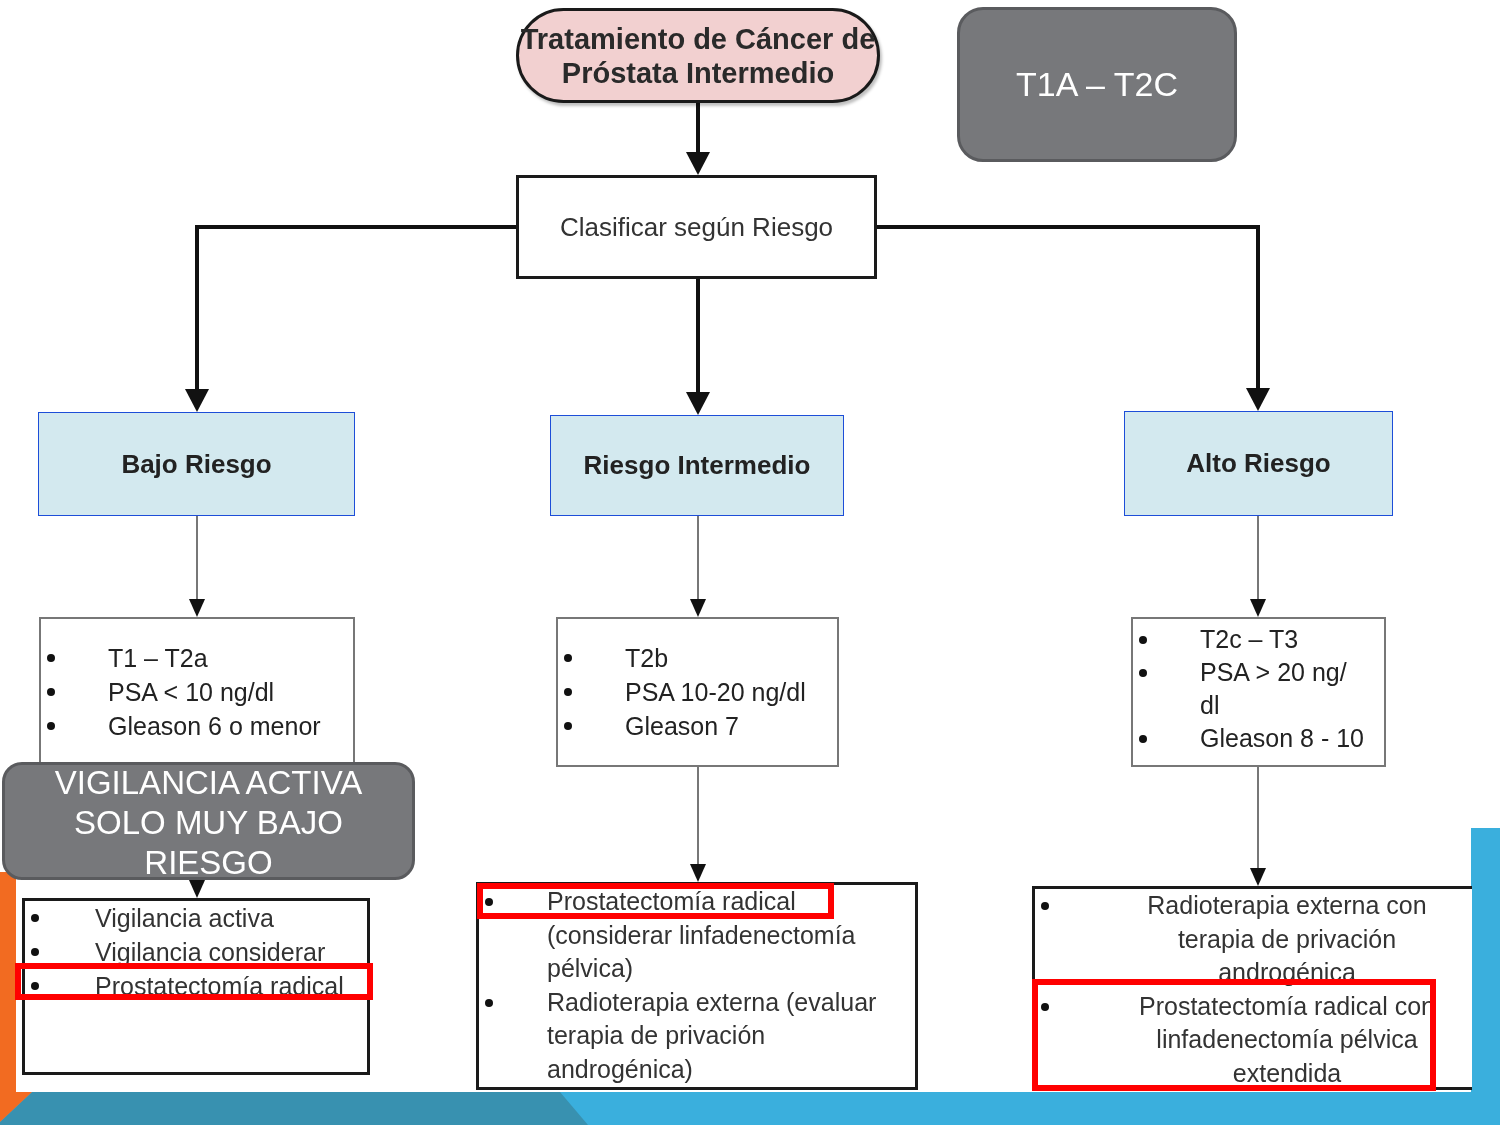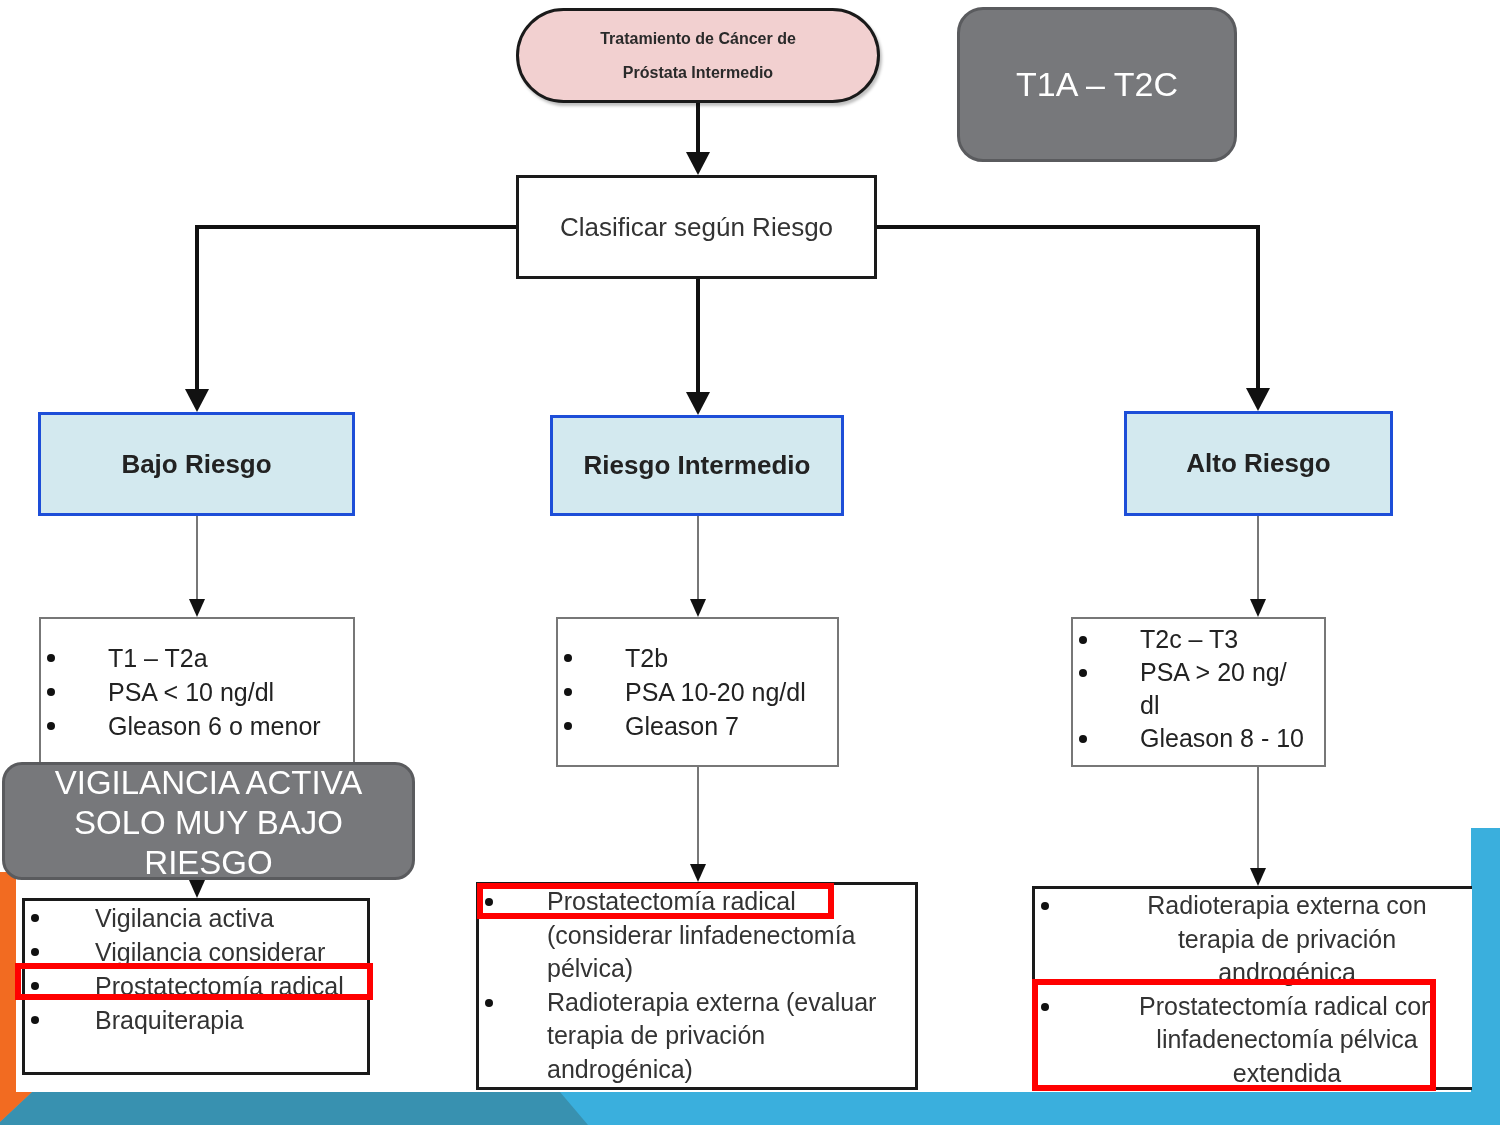--- a/index.html
+++ b/index.html
@@ -4,31 +4,31 @@
 <style>
   html, body { margin:0; padding:0; }
   body { width:1500px; height:1125px; position:relative; overflow:hidden; background:#ffffff; font-family:"Liberation Sans", sans-serif; }
   .abs { position:absolute; box-sizing:border-box; }
   
   #orange-bar { left:0; top:872px; width:16px; height:253px; background:#f26b21; }
   #bottom-band { left:0; top:1092px; width:1500px; height:33px; }
   #right-bar { left:1471px; top:828px; width:29px; height:297px; background:#3aafdd; }
   
   .box { display:flex; align-items:center; justify-content:center; text-align:center; color:#222; }
-  #title-box { left:516px; top:8px; width:364px; height:95px; background:#f2d0d0; border:3px solid #1a1a1a; border-radius:50px; font-weight:bold; font-size:16px; line-height:34px; color:#2a2a2a; box-shadow:2px 3px 3px rgba(0,0,0,0.25); }
+  #title-box { left:516px; top:8px; width:364px; height:95px; background:#f2d0d0; border:3px solid #1a1a1a; border-radius:50px; font-weight:bold; font-size:29px; line-height:34px; color:#2a2a2a; box-shadow:2px 3px 3px rgba(0,0,0,0.25); }
   #stage-badge { left:957px; top:7px; width:280px; height:155px; background:#77787b; border:3px solid #5a5b5e; border-radius:26px; color:#ffffff; font-size:34px; }
   #classify-box { left:516px; top:175px; width:361px; height:104px; border:3px solid #1a1a1a; background:#fff; font-size:26px; color:#333; }
-  .risk { background:#d3e9ef; border:3px solid #1d4ed8; font-weight:bold; font-size:26px; color:#222; }
+  .risk { background:#d3e9ef; border:1px solid #1d4ed8; font-weight:bold; font-size:26px; color:#222; }
   #risk-low { left:38px; top:412px; width:317px; height:104px; }
   #risk-mid { left:550px; top:415px; width:294px; height:101px; }
   #risk-high { left:1124px; top:411px; width:269px; height:105px; }
   .crit { background:#fff; border:2px solid #777; font-size:25px; color:#222; padding:0; }
   #crit-low { left:39px; top:617px; width:316px; height:150px; }
   #crit-mid { left:556px; top:617px; width:283px; height:150px; }
-  #crit-high { left:1071px; top:617px; width:255px; height:150px; }
+  #crit-high { left:1131px; top:617px; width:255px; height:150px; }
   .treat { background:#fff; border:3px solid #1a1a1a; font-size:25px; color:#333; }
   #treat-low { left:22px; top:898px; width:348px; height:177px; }
   #treat-mid { left:476px; top:882px; width:442px; height:208px; }
   #treat-high { left:1032px; top:886px; width:440px; height:204px; border-right:none; }
   ul.blist { list-style:none; margin:0; padding:0; position:absolute; }
   ul.blist li { position:relative; padding-left:0; }
   #crit-low ul { left:6px; top:22px; line-height:34px; }
   #crit-low li { padding-left:61px; }
   #crit-mid ul { left:6px; top:22px; line-height:34px; }
   #crit-mid li { padding-left:61px; }
@@ -143,21 +143,20 @@
     <li><span class="bullet-dot" style="top:13px"></span><span>PSA &gt; 20 ng/</span><br><span>dl</span></li>
     <li><span class="bullet-dot" style="top:13px"></span><span>Gleason 8 - 10</span></li>
   </ul>
 </div>
 
 <div id="treat-low" class="abs treat">
   <ul class="blist">
     <li><span class="bullet-dot" style="top:13px"></span><span>Vigilancia activa</span></li>
     <li><span class="bullet-dot" style="top:13px"></span><span>Vigilancia considerar</span></li>
     <li><span class="bullet-dot" style="top:13px"></span><span>Prostatectomía radical</span></li>
-    <li><span class="bullet-dot" style="top:13px"></span><span>Braquiterapia</span></li>
   </ul>
 </div>
 <div id="treat-mid" class="abs treat">
   <ul class="blist">
     <li><span class="bullet-dot" style="top:13px"></span><span>Prostatectomía radical</span><br><span>(considerar linfadenectomía</span><br><span>pélvica)</span></li>
     <li><span class="bullet-dot" style="top:13px"></span><span>Radioterapia externa (evaluar</span><br><span>terapia de privación</span><br><span>androgénica)</span></li>
   </ul>
 </div>
 <div id="treat-high" class="abs treat">
   <ul class="blist">

